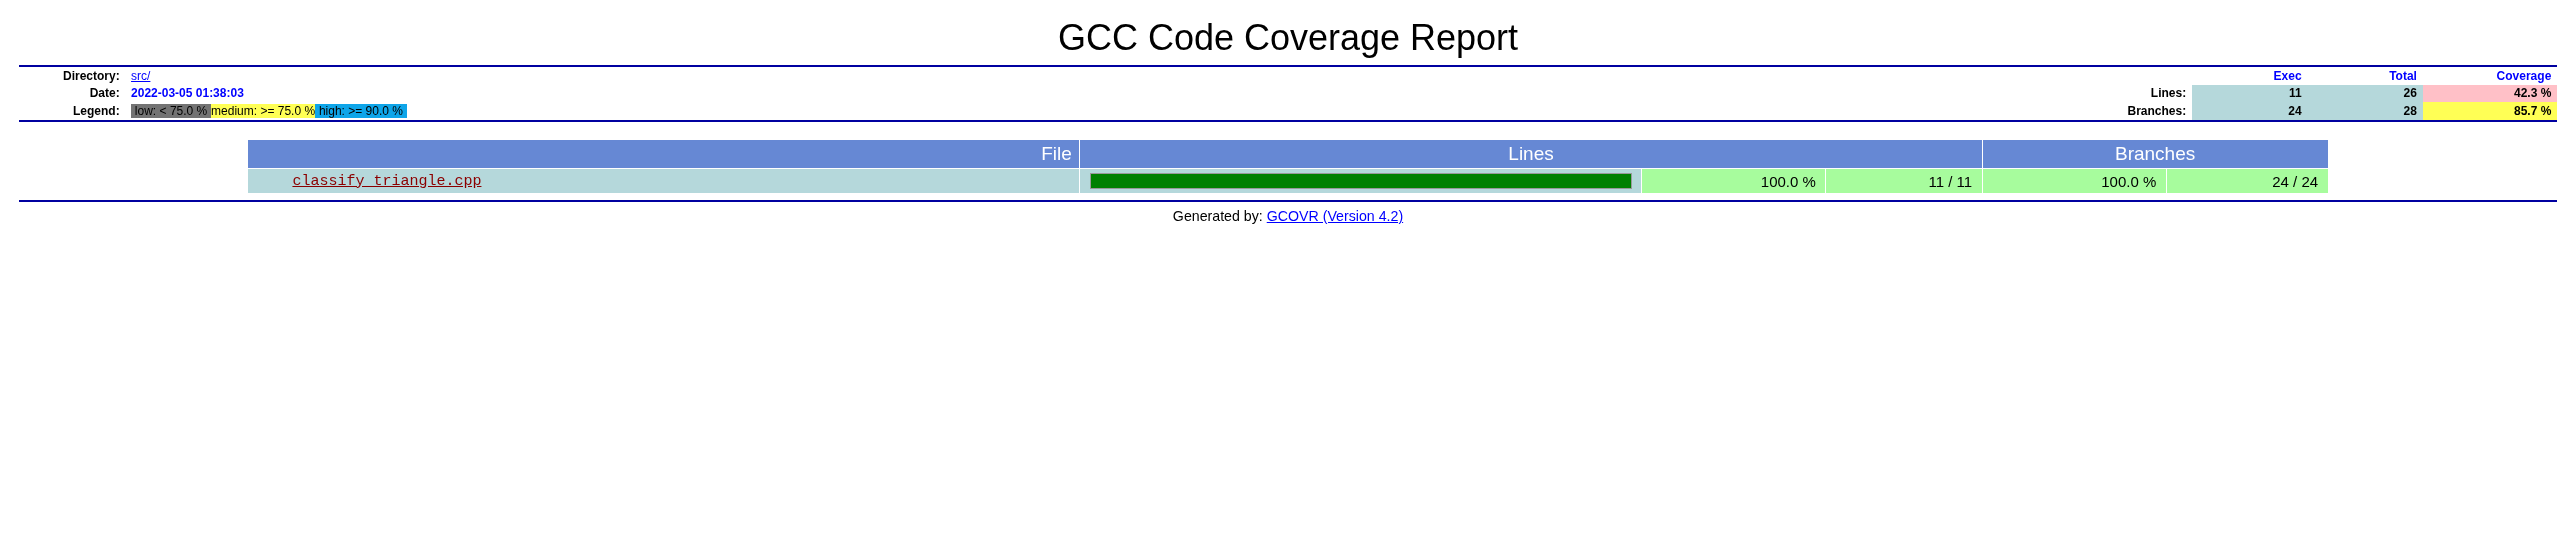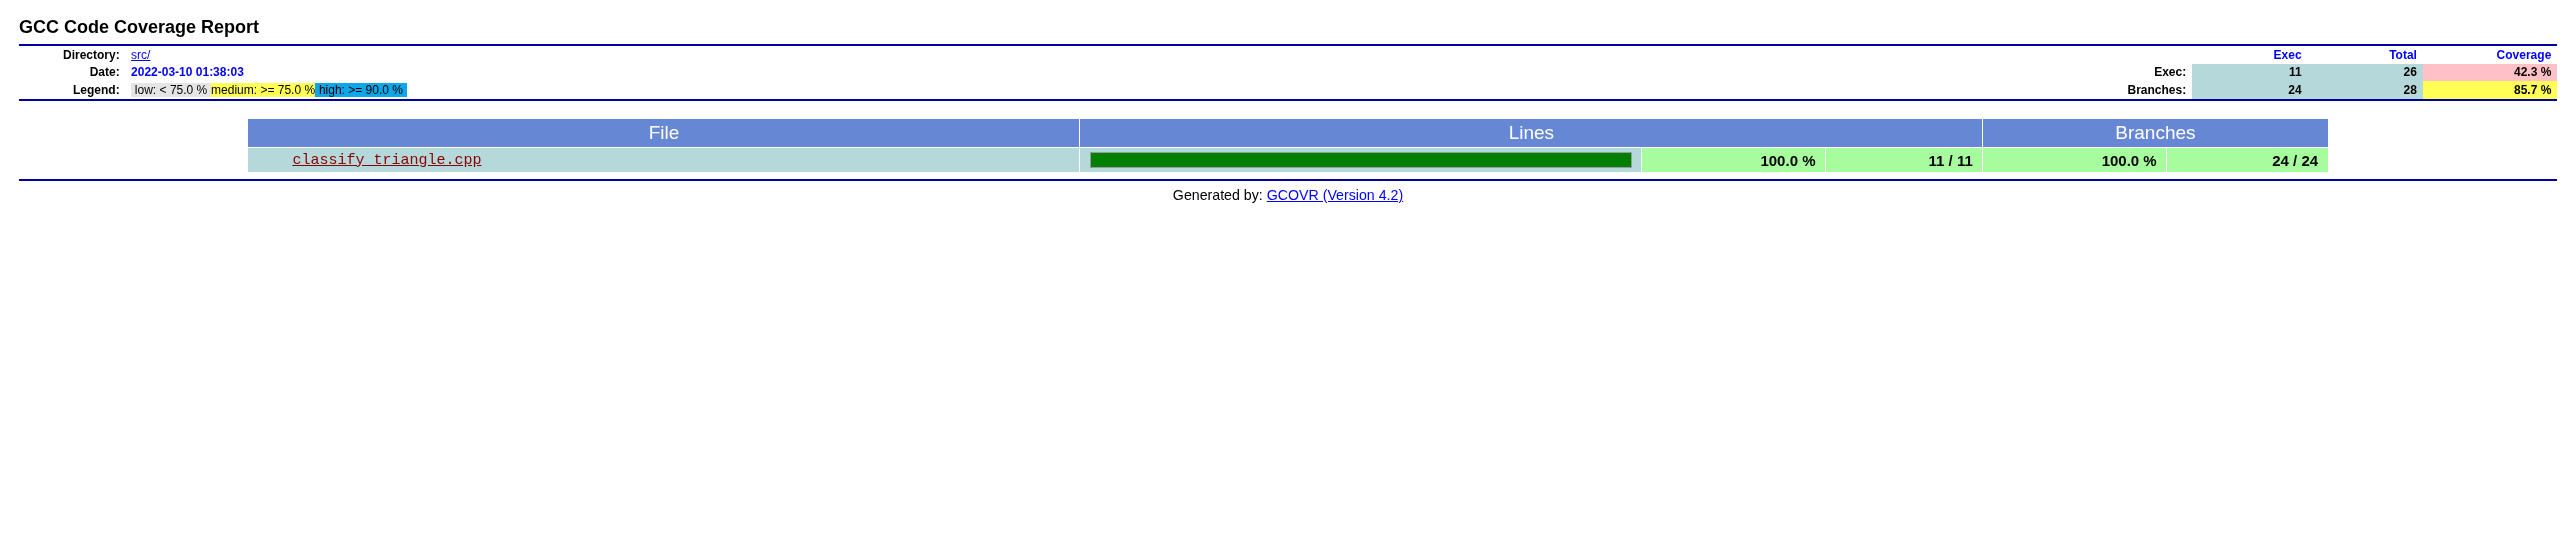--- a/index.html
+++ b/index.html
@@ -3,23 +3,24 @@
 <meta charset="utf-8">
 <style>
   body {
     font-family: Arial, Helvetica, sans-serif;
     margin: 0;
     padding: 9.5px 19px;
     background: #fff;
     color: #000;
   }
   h1 {
-    font-size: 18px;
+    text-align: center;
+    font-size: 36px;
     margin: 7.6px 0 5.7px;
-    font-weight: bold;
+    font-weight: normal;
   }
   hr.thick {
     border: 0;
     border-top: 2.8px solid #0000A0;
     margin: 0;
   }
   .header-table {
     width: 100%;
     border-collapse: collapse;
     font-size: 12px;
@@ -31,21 +32,21 @@
   .lbl { text-align: right; font-weight: bold; width: 95px;}
   .val { color: #0000FF; text-align: left; }
   .blue-link { color: #0000FF; text-decoration: underline; cursor: pointer; }
   .col-head { color: #0000FF; font-weight: bold; text-align: right; }
   .row-lbl { text-align: right; font-weight: bold; }
   .num-cell { text-align: right; font-weight: bold; padding-right: 9.5px; }
   .bg-cyan { background: #B5D8DB; }
   .bg-pink { background: #FFC0C7; }
   .bg-yellow { background: #FFFF55; }
   .bg-green { background: #A7FC9D; }
-  .legend-low { background: #e5e5e5; padding: 0 3.8px; }
+  .legend-low { background: #737373; padding: 0 3.8px; }
   .legend-med { background: #FFFF55; padding: 0 0; }
   .legend-high { background: #0ea5e9; padding: 0 3.8px; }
 
   .files-wrap { margin: 17px 0 5.7px; display: flex; justify-content: center; }
   .files-table {
     width: 82%;
     border-collapse: collapse;
     font-size: 15px;
   }
   .files-table th {
@@ -53,21 +54,21 @@
     color: #fff;
     font-weight: normal;
     font-size: 19px;
     padding: 2.8px 7.6px;
     border: 0.9px solid #fff;
   }
   .files-table td {
     padding: 2.8px 9.5px;
     border: 0.9px solid #fff;
     text-align: right;
-    font-weight: bold;
+    font-weight: normal;
   }
   .files-table td.fname {
     text-align: left;
     font-weight: normal;
     font-family: "Courier New", monospace;
     padding-left: 44px;
   }
   .row-light { background: #B5D8DB; }
   .row-dark { background: #BCC7DC; }
   .file-link-a { color: #8B0000; text-decoration: underline; cursor: pointer; }
@@ -87,22 +88,22 @@
       <tr>
     <td class="lbl">Directory:</td>
     <td class="val" style="width:40%;"><span class="blue-link">src/</span></td>
     <td style="width:auto;"></td>
     <td class="col-head" style="width:104px;">Exec</td>
     <td class="col-head" style="width:104px;">Total</td>
     <td class="col-head" style="width:123px;">Coverage</td>
   </tr>
   <tr>
     <td class="lbl">Date:</td>
-    <td class="val" style="font-weight:bold;">2022-03-10 01:38:03</td>
-    <td class="row-lbl">Exec:</td>
+    <td class="val" style="font-weight:bold;">2022-03-05 01:38:03</td>
+    <td class="row-lbl">Lines:</td>
     <td class="num-cell bg-cyan">11</td>
     <td class="num-cell bg-cyan">26</td>
     <td class="num-cell bg-pink">42.3 %</td>
   </tr>
   <tr>
     <td class="lbl">Legend:</td>
     <td>
       <span class="legend-low">low: &lt; 75.0 %</span><span class="legend-med">medium: &gt;= 75.0 %</span><span class="legend-high">high: &gt;= 90.0 %</span>
     </td>
     <td class="row-lbl">Branches:</td>
@@ -112,21 +113,21 @@
   </tr>
 </tbody>
   </table>
 
 <hr class="thick">
 
 <div class="files-wrap">
   <table class="files-table">
     <thead>
       <tr>
-        <th style="width:40%;">File</th>
+        <th style="width:40%;text-align:right;">File</th>
         <th colspan="3">Lines</th>
         <th colspan="2">Branches</th>
       </tr>
     </thead>
     <tbody id="files-body">
         <tr class="row-light">
           <td class="fname"><a class="file-link-a">classify_triangle.cpp</a></td>
           <td style="text-align:left;width:27%;">
             <div class="bar-holder">
               <div class="bar-inner" style="width:100%;"></div>

